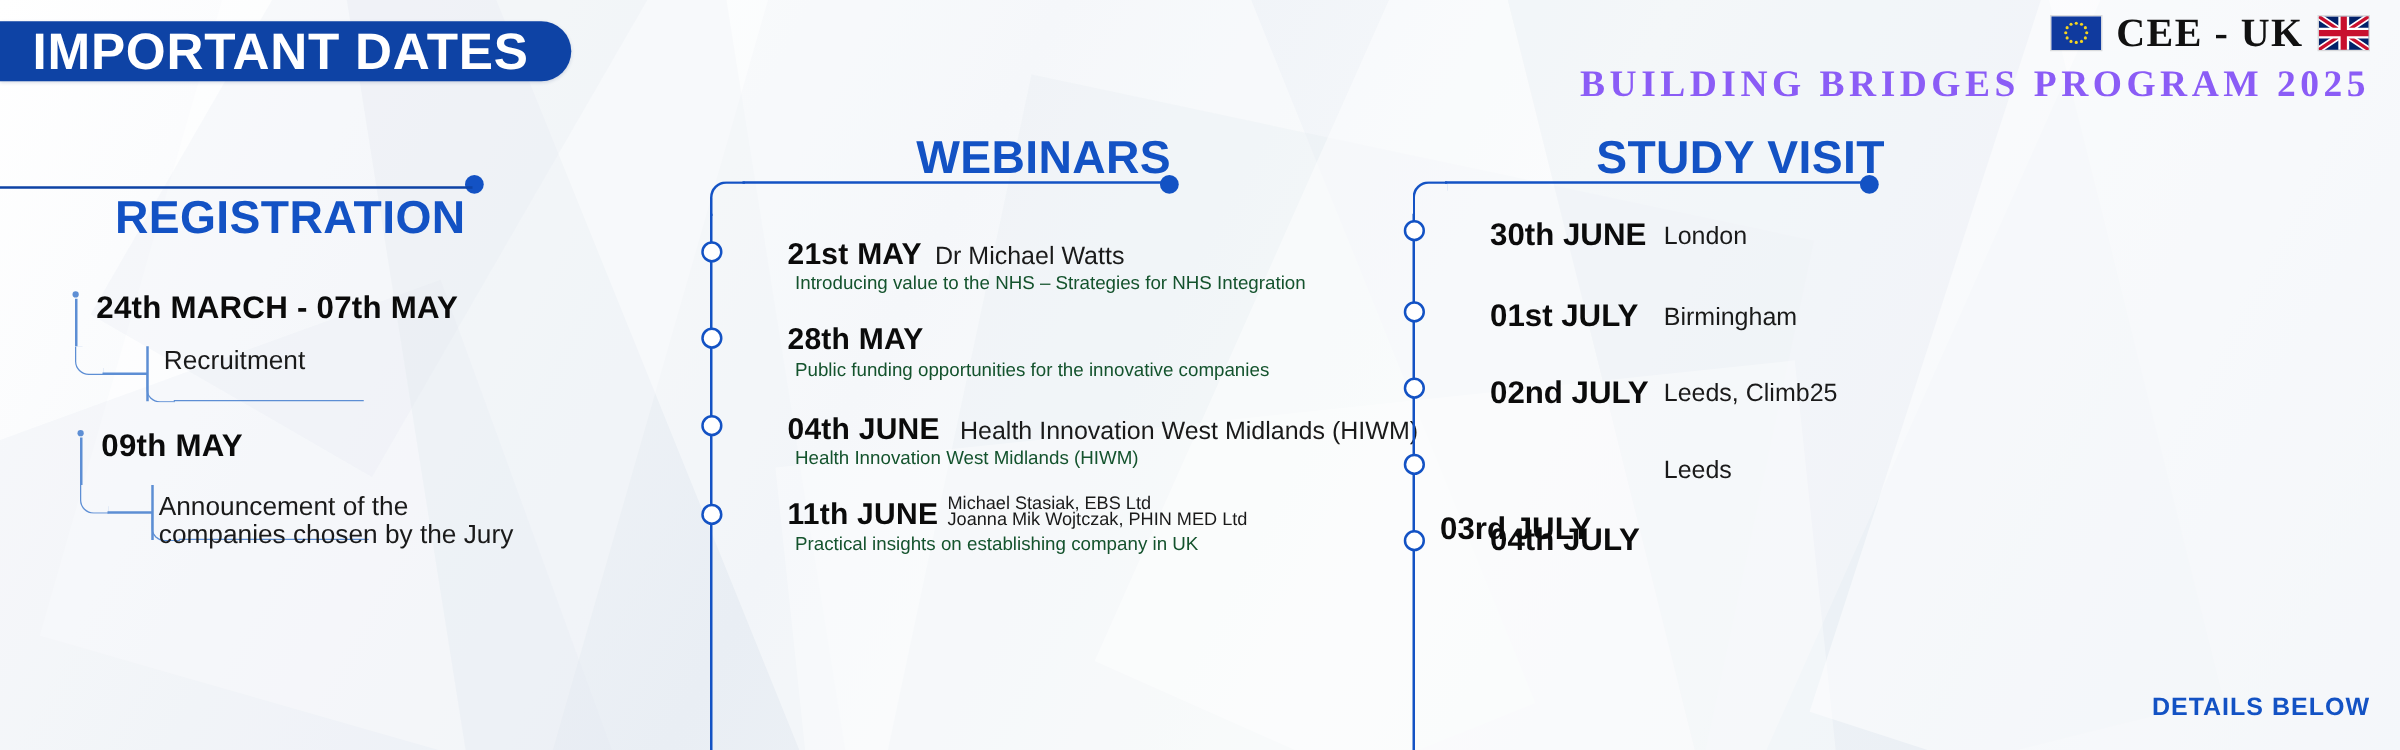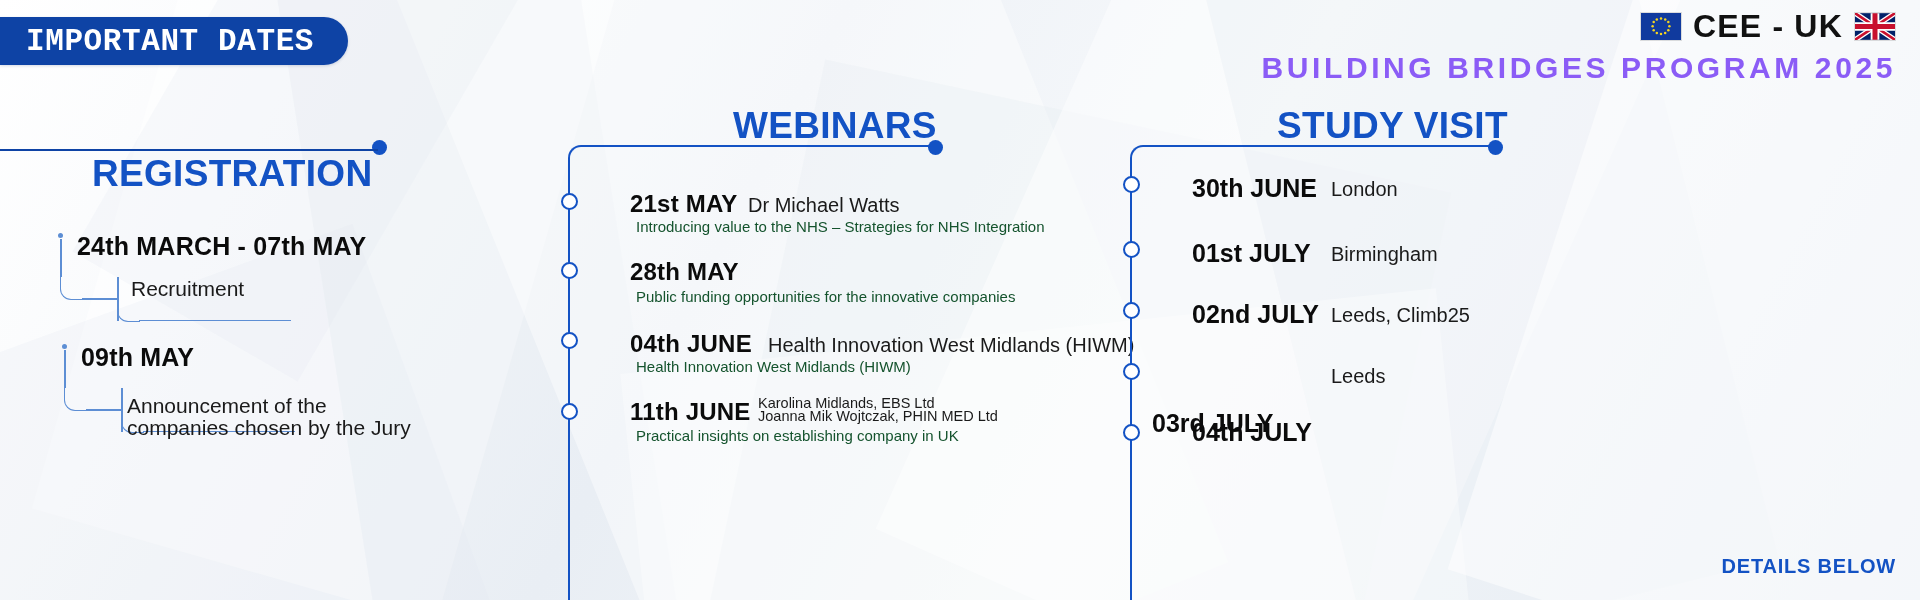--- a/index.html
+++ b/index.html
@@ -20,26 +20,26 @@
   .wrap{position:absolute;inset:0;z-index:2;}
 
   
   #important-pill{
     position:absolute;left:0;top:17px;height:48px;
     background:#0e43a5;border-radius:0 26px 26px 0;
     display:flex;align-items:center;padding:0 34px 0 26px;
     box-shadow:0 1px 3px rgba(20,50,110,.18);
   }
   #important-pill span{
-    color:#fff;font-size:31px;font-weight:bold;letter-spacing:.6px;
-    font-family:Liberation Mono, monospace;white-space:nowrap;
-  }
-
-  
-  #brand{position:absolute;right:24px;top:8px;text-align:right;}
+    color:#fff;font-size:41px;font-weight:bold;letter-spacing:.6px;
+    font-family:Liberation Sans, sans-serif;white-space:nowrap;
+  }
+
+  
+  #brand{position:absolute;right:24px;top:8px;text-align:right;font-family:Liberation Serif, serif;}
   #brand-row{display:flex;align-items:center;justify-content:flex-end;gap:11px;}
   #brand-title{font-size:32px;font-weight:bold;letter-spacing:1.2px;color:#111;}
   .flag{width:42px;height:29px;display:inline-block;position:relative;
         border:1px solid rgba(0,0,0,.12);box-sizing:border-box;}
   #brand-sub{margin-top:6px;font-size:30px;font-weight:bold;letter-spacing:3.6px;color:#8b5cf6;}
 
   
   .sec-title{position:absolute;font-size:37px;font-weight:bold;color:#1352c4;
              letter-spacing:.3px;white-space:nowrap;}
   .title-dot{position:absolute;width:15px;height:15px;border-radius:50%;background:#1352c4;}
@@ -184,21 +184,21 @@
   <div class="row-date" style="left:630px;top:258px;">28th MAY</div>
   <div class="row-sub" style="left:636px;top:288px;">Public funding opportunities for the innovative companies</div>
 
   <div class="tl-node" style="left:561px;top:332px;"></div>
   <div class="row-date" style="left:630px;top:330px;">04th JUNE</div>
   <div class="row-speaker" style="left:768px;top:334px;">Health Innovation West Midlands (HIWM)</div>
   <div class="row-sub" style="left:636px;top:358px;">Health Innovation West Midlands (HIWM)</div>
 
   <div class="tl-node" style="left:561px;top:403px;"></div>
   <div class="row-date" style="left:630px;top:398px;">11th JUNE</div>
-  <div class="row-speaker-sm" style="left:758px;top:395px;">Karolina Midlands, EBS Ltd</div>
+  <div class="row-speaker-sm" style="left:758px;top:395px;">Michael Stasiak, EBS Ltd</div>
   <div class="row-speaker-sm" style="left:758px;top:408px;">Joanna Mik Wojtczak, PHIN MED Ltd</div>
   <div class="row-sub" style="left:636px;top:427px;">Practical insights on establishing company in UK</div>
 
   <div class="sec-title" style="left:1277px;top:105px;">STUDY VISIT</div>
   <div class="title-dot" style="left:1488px;top:140px;"></div>
   <div class="tl-corner" style="left:1130px;top:145px;"></div>
   <div class="tl-top" style="left:1156px;top:145px;width:336px;"></div>
   <div class="tl-stem" style="left:1130px;top:171px;height:429px;"></div>
 
   <div class="tl-node" style="left:1123px;top:176px;"></div>

